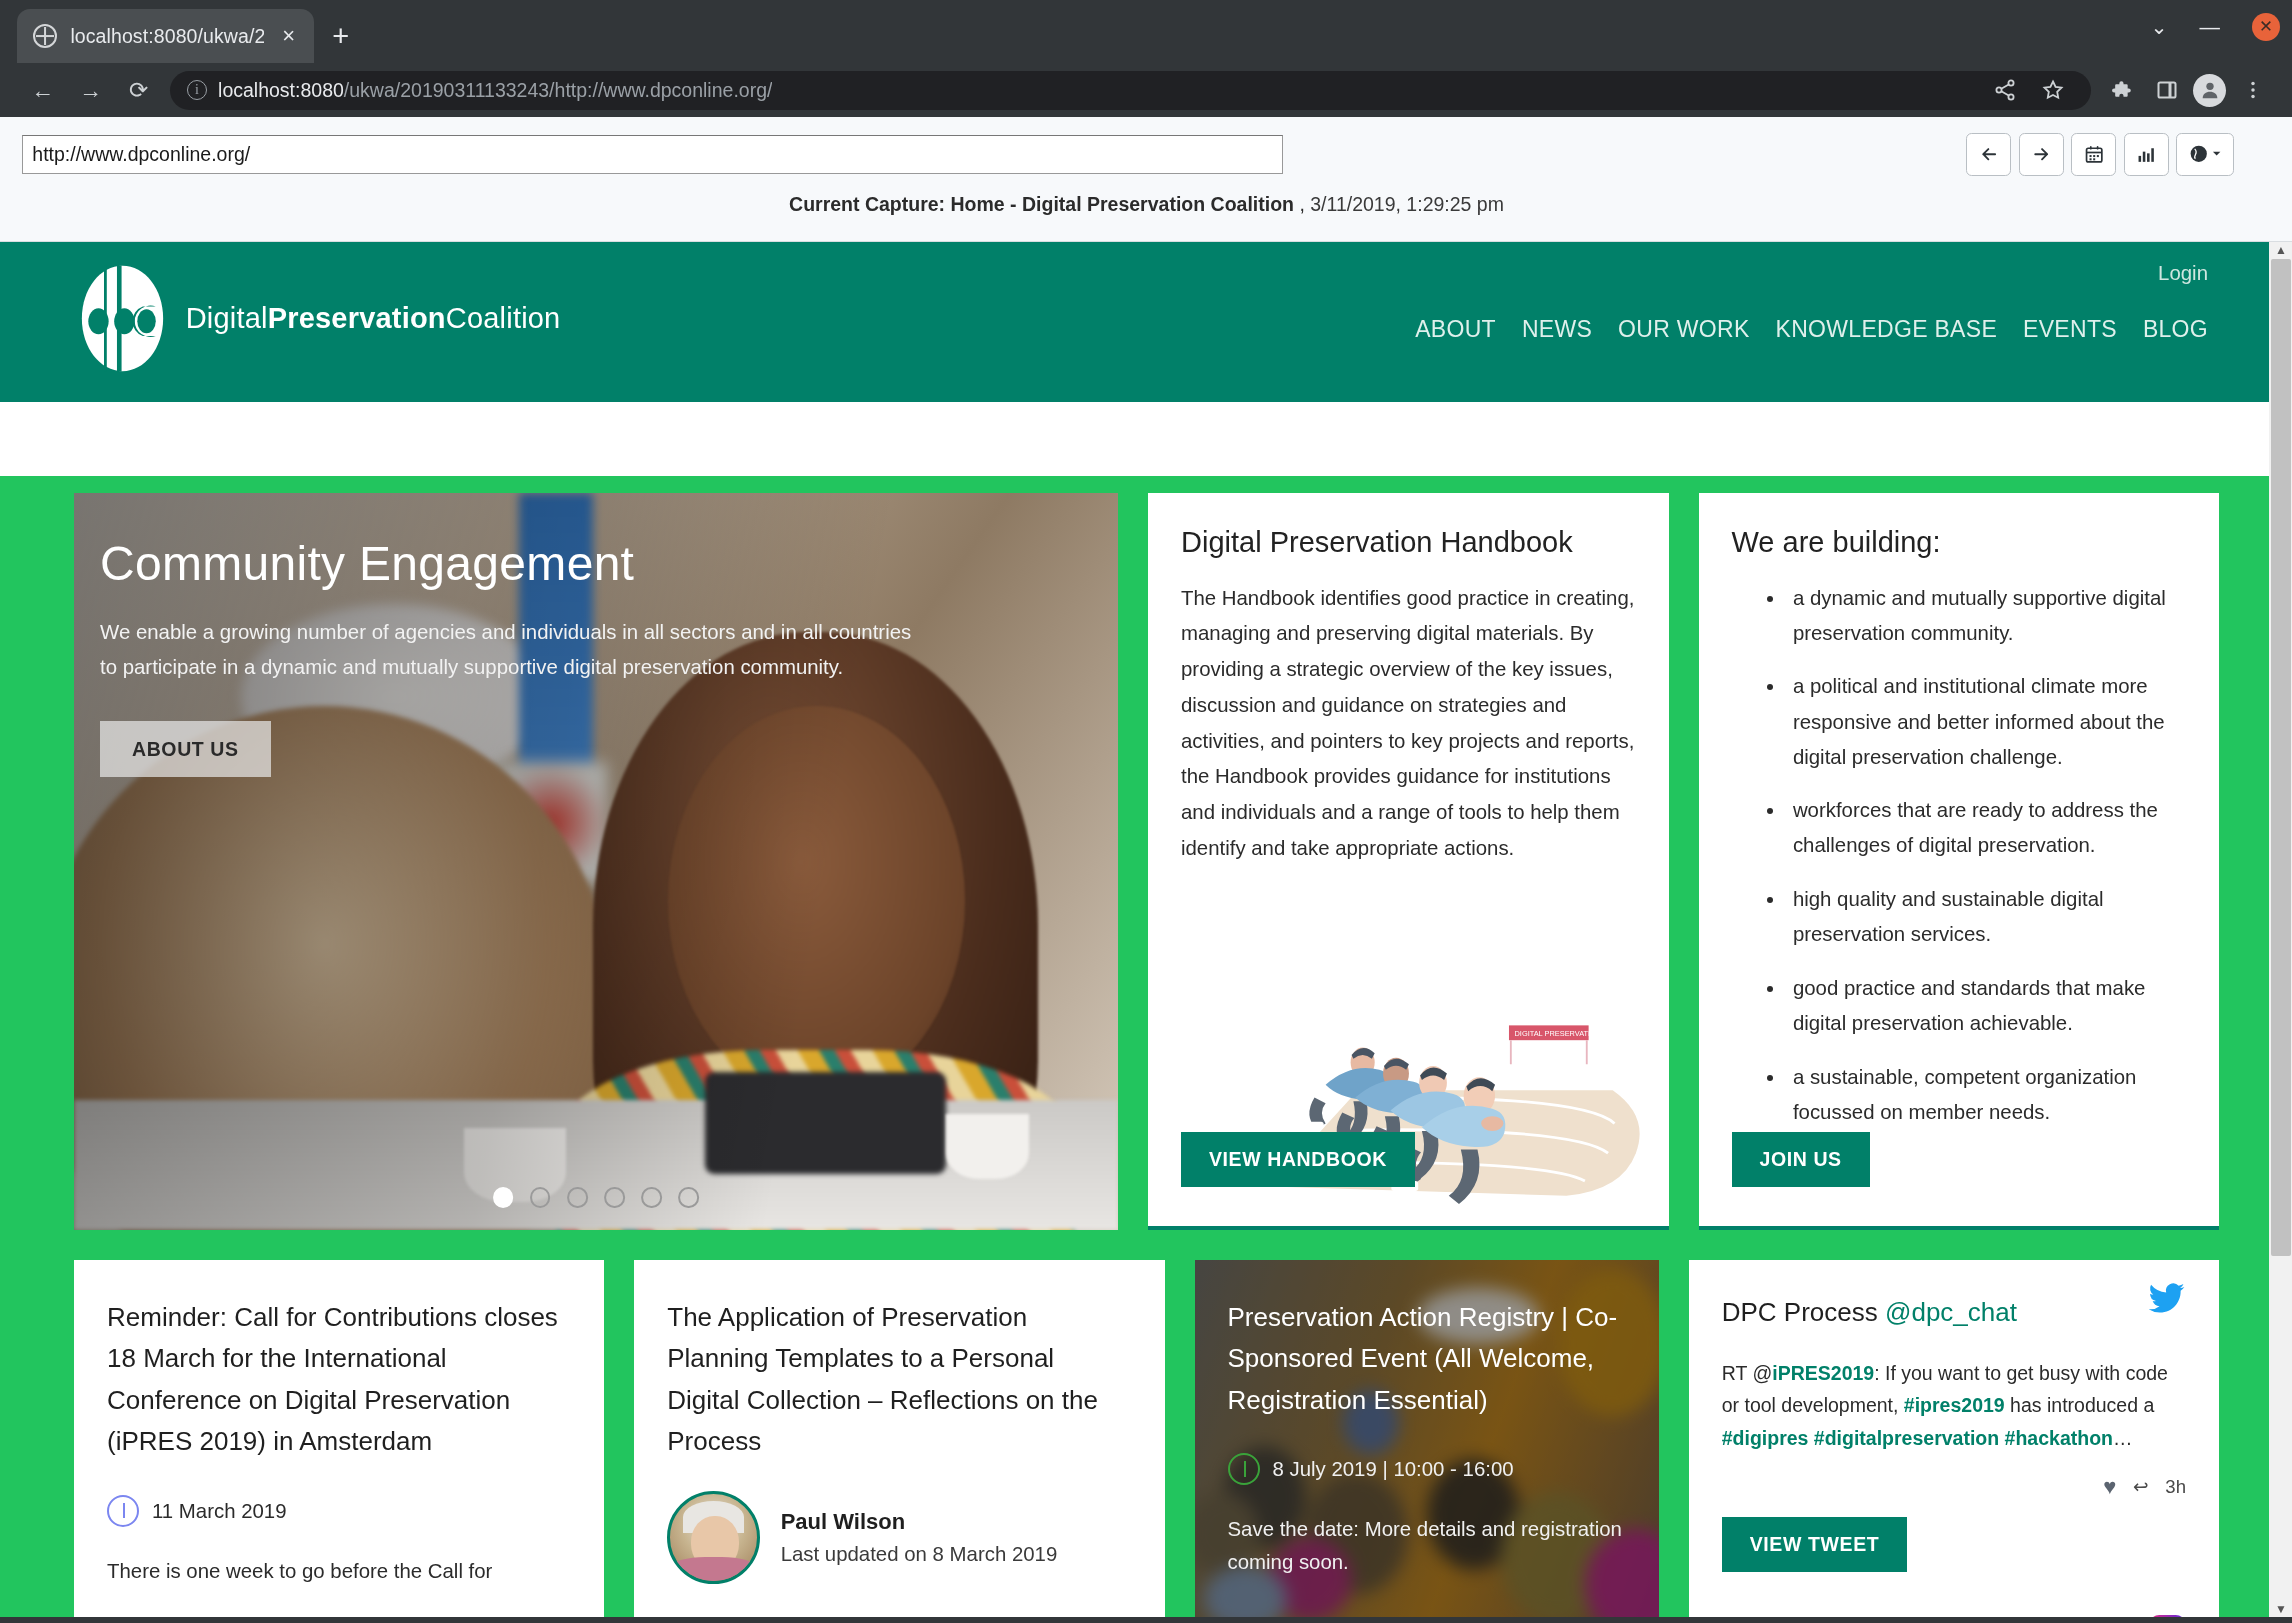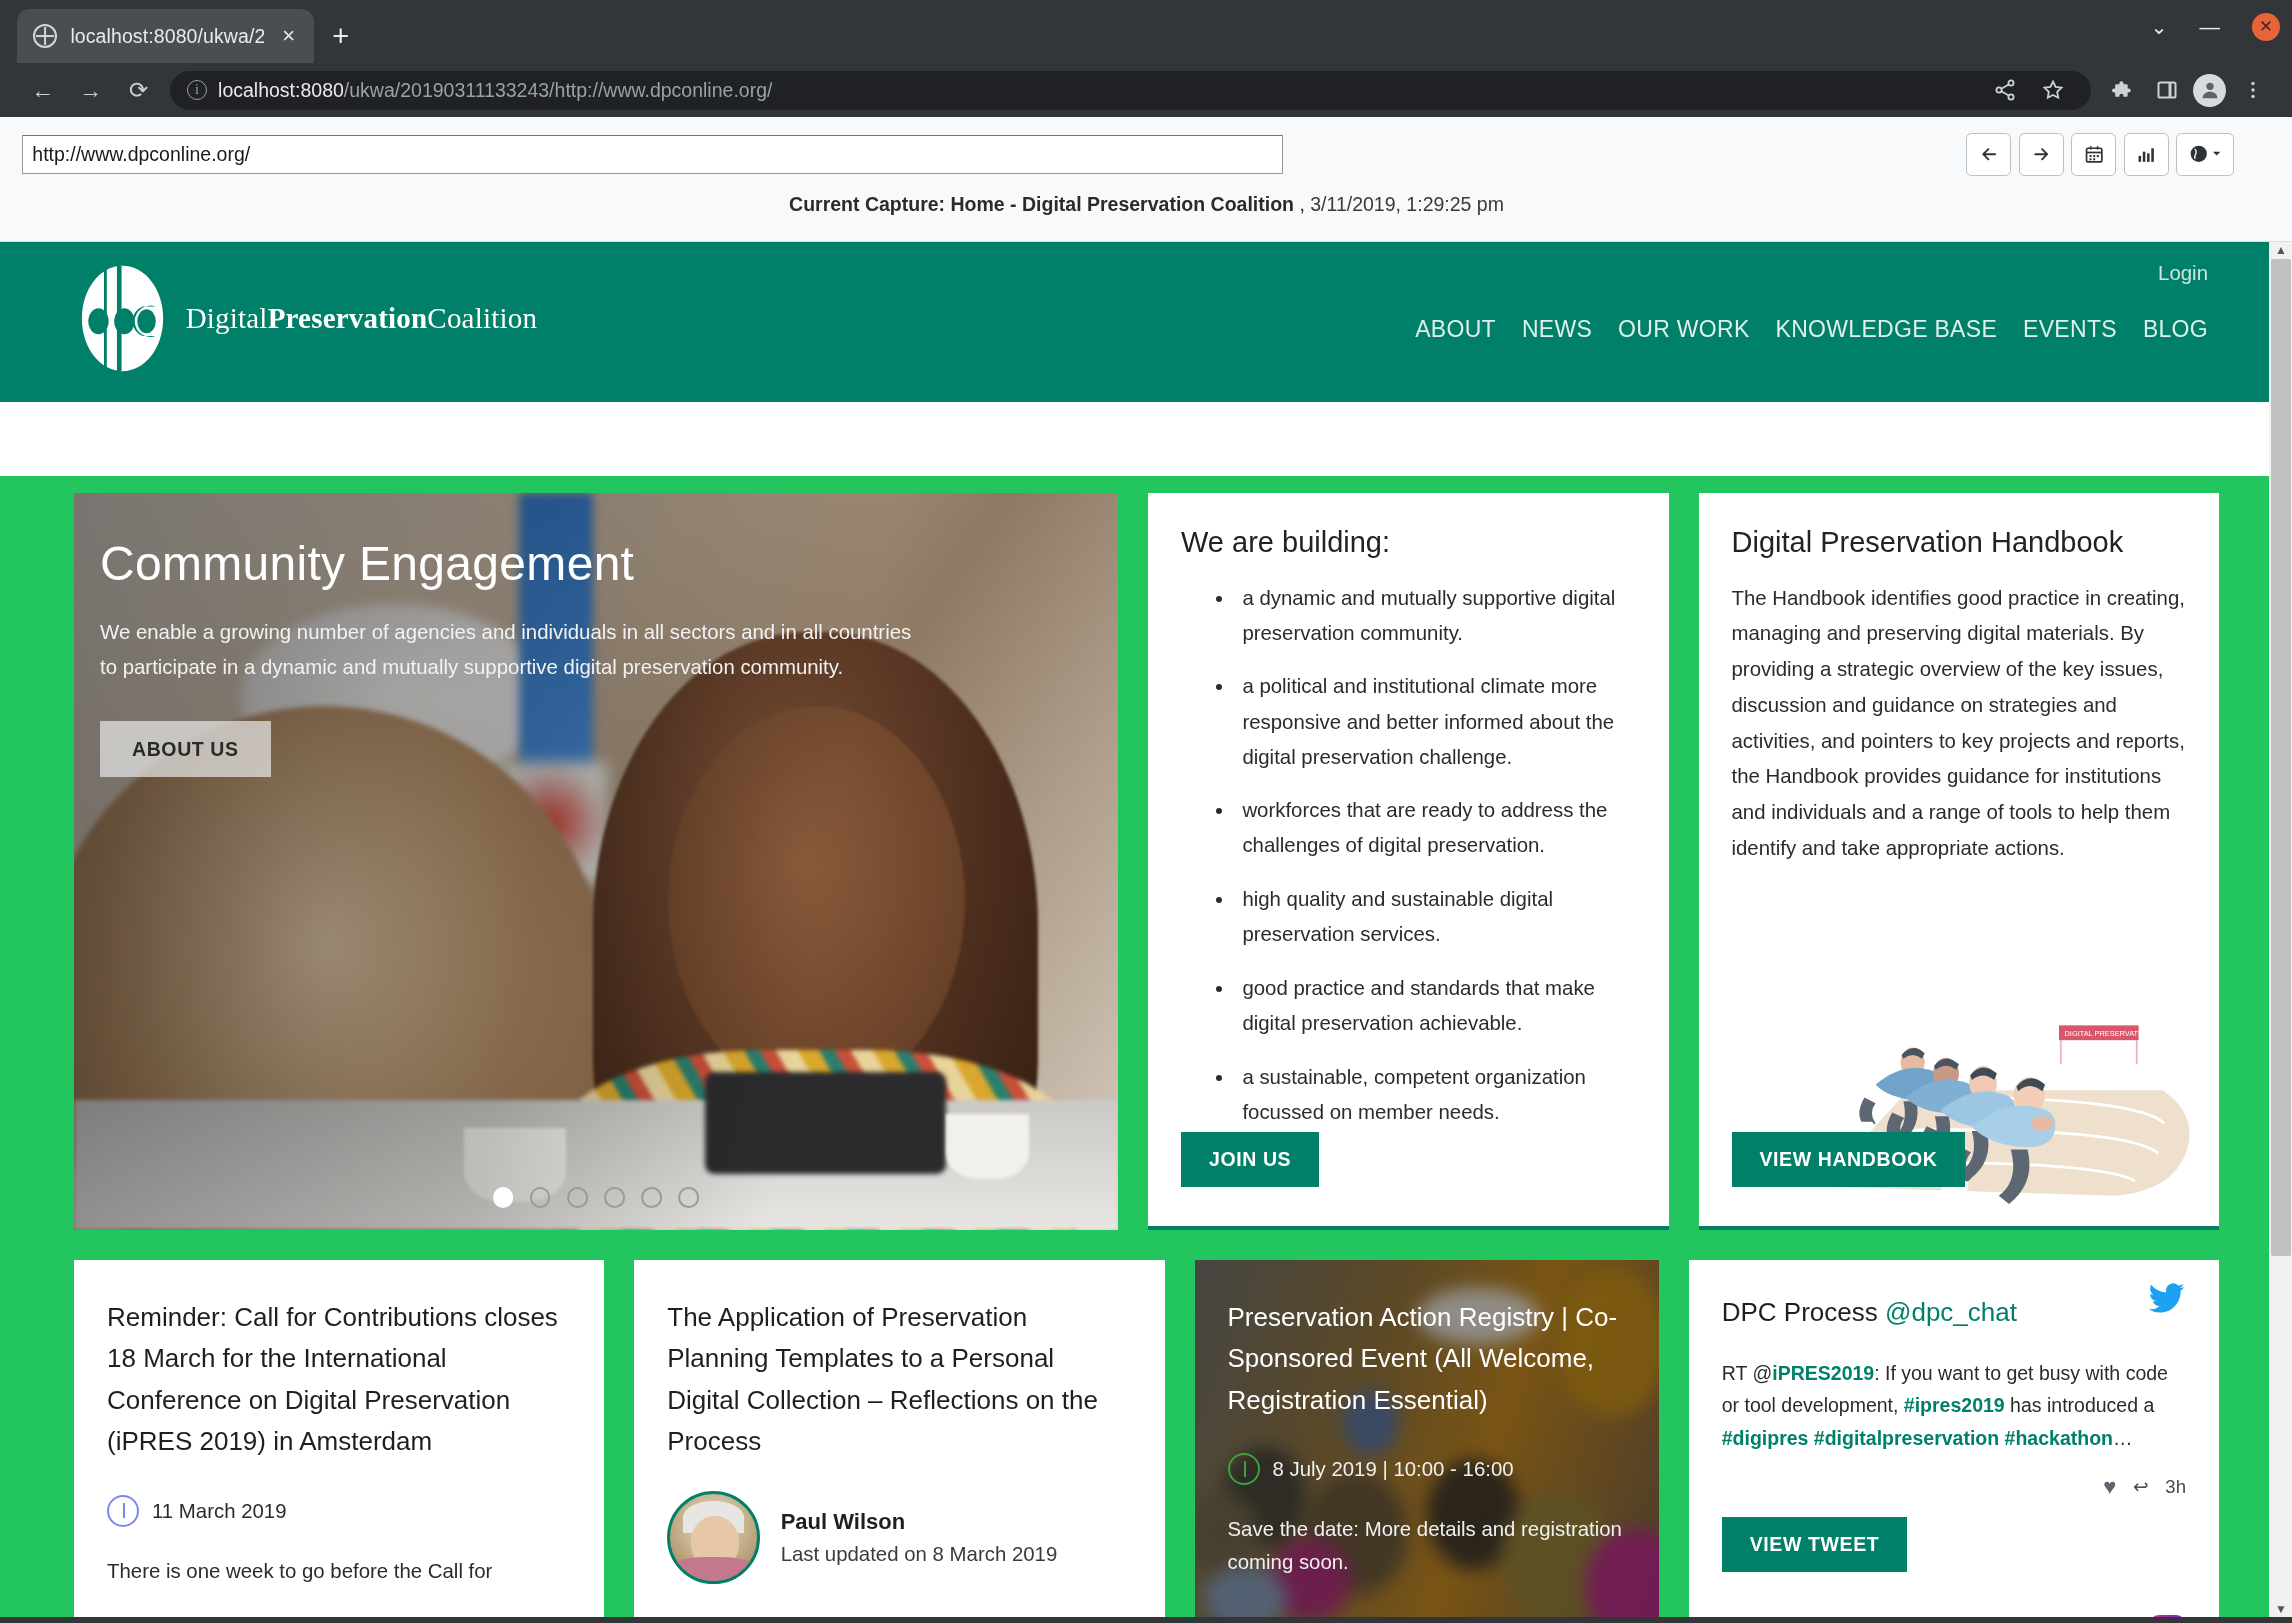--- a/index.html
+++ b/index.html
@@ -113,21 +113,21 @@
   .pywb-capture b { font-weight:bold; }
   .pywb-capture .ts { color:#3a3a3a; }
 
   
   .site { position:relative; height: 1375px; overflow:hidden; background:#e0e0e0; }
   .site-header {
     background:#018069; height: 160px; position:relative; padding: 0 43px;
   }
   .dpc-logo { position:absolute; left: 76px; top: 22px; display:flex; align-items:center; gap: 16.7px;}
   .dpc-mark { width: 93px; height: 109px; position:relative; }
-  .dpc-wordmark { color:#fff; font-size: 29px; letter-spacing: 0.2px; font-family: Liberation Serif, serif; }
+  .dpc-wordmark { color:#fff; font-size: 29px; letter-spacing: 0.2px; }
   .dpc-wordmark b { font-weight: bold; }
   .login {
     position:absolute; right: 85px; top: 20.4px; color:#cfe6e0; font-size: 20.4px;
   }
   .mainnav {
     position:absolute; right: 85px; top: 74px; display:flex; gap: 26px;
   }
   .mainnav a { color:#dff0ec; font-size: 23px; letter-spacing:0.3px; white-space:nowrap;}
 
   .white-strip { background:#fff; height: 74px; }
@@ -442,33 +442,20 @@
             <span class="hero-btn">ABOUT US</span>
           </div>
           <div class="hero-dots">
             <span class="dot active"></span>
             <span class="dot"></span>
             <span class="dot"></span>
             <span class="dot"></span>
             <span class="dot"></span>
             <span class="dot"></span>
           </div>
-        </div>
-
-        <div class="panel panel-build">
-          <h2>We are building:</h2>
-          <ul>
-            <li>a dynamic and mutually supportive digital preservation community.</li>
-            <li>a political and institutional climate more responsive and better informed about the digital preservation challenge.</li>
-            <li>workforces that are ready to address the challenges of digital preservation.</li>
-            <li>high quality and sustainable digital preservation services.</li>
-            <li>good practice and standards that make digital preservation achievable.</li>
-            <li>a sustainable, competent organization focussed on member needs.</li>
-          </ul>
-          <span class="greenbtn">JOIN US</span>
         </div>
 
         <div class="panel panel-handbook">
           <h2>Digital Preservation Handbook</h2>
           <p>The Handbook identifies good practice in creating, managing and preserving digital materials. By providing a strategic overview of the key issues, discussion and guidance on strategies and activities, and pointers to key projects and reports, the Handbook provides guidance for institutions and individuals and a range of tools to help them identify and take appropriate actions.</p>
           <span class="hb-illus">
             <svg width="464" height="213" viewBox="0 0 500 230">
               <path d="M60 196 L155 92 L430 92 Q470 120 455 160 Q440 200 380 206 Z" fill="#efe0cd"></path>
               <path d="M170 100 Q400 98 432 128" stroke="#fff" stroke-width="3" fill="none"></path>
               <path d="M150 135 Q390 132 425 160" stroke="#fff" stroke-width="3" fill="none"></path>
@@ -507,20 +494,33 @@
                 <path d="M208 152q-16 27 2 45l13-9q-11-16 0-29z" fill="#5c6773"></path>
                 <path d="M266 156q9 34-13 50l11 9q29-23 20-59z" fill="#5c6773"></path>
                 <rect x="191" y="190" width="29" height="11" rx="3" fill="#fff"></rect>
                 <ellipse cx="300" cy="128" rx="12" ry="8" fill="#e7b9a2"></ellipse>
               </g>
             </svg>
           </span>
           <span class="greenbtn">VIEW HANDBOOK</span>
         </div>
 
+        <div class="panel panel-build">
+          <h2>We are building:</h2>
+          <ul>
+            <li>a dynamic and mutually supportive digital preservation community.</li>
+            <li>a political and institutional climate more responsive and better informed about the digital preservation challenge.</li>
+            <li>workforces that are ready to address the challenges of digital preservation.</li>
+            <li>high quality and sustainable digital preservation services.</li>
+            <li>good practice and standards that make digital preservation achievable.</li>
+            <li>a sustainable, competent organization focussed on member needs.</li>
+          </ul>
+          <span class="greenbtn">JOIN US</span>
+        </div>
+
       </div>
 
       <div class="row2">
 
         <div class="card">
           <h3>Reminder: Call for Contributions closes 18 March for the International Conference on Digital Preservation (iPRES 2019) in Amsterdam</h3>
           <div class="meta">
             <span class="clock"></span>
             <span class="meta-text">11 March 2019</span>
           </div>

